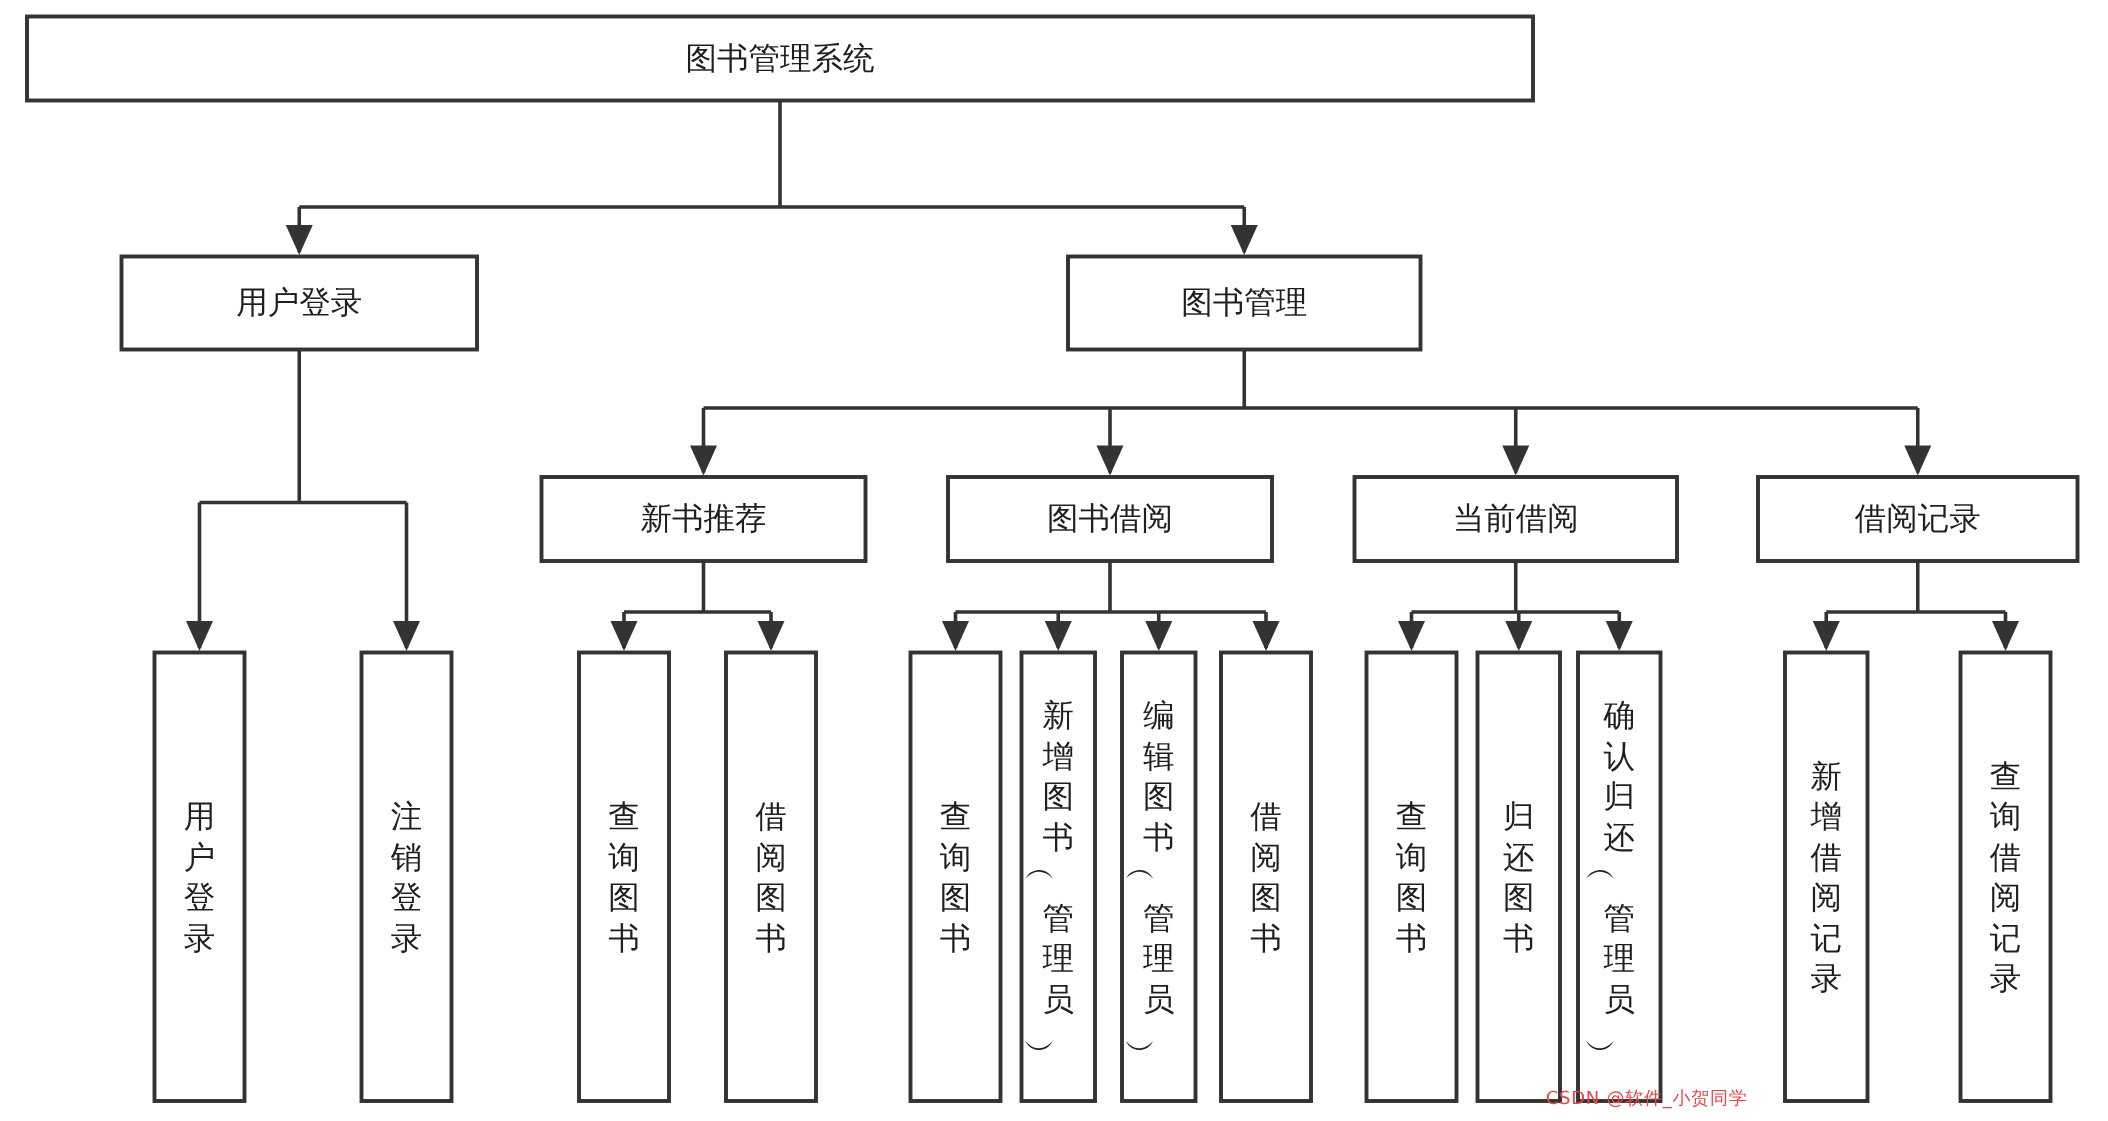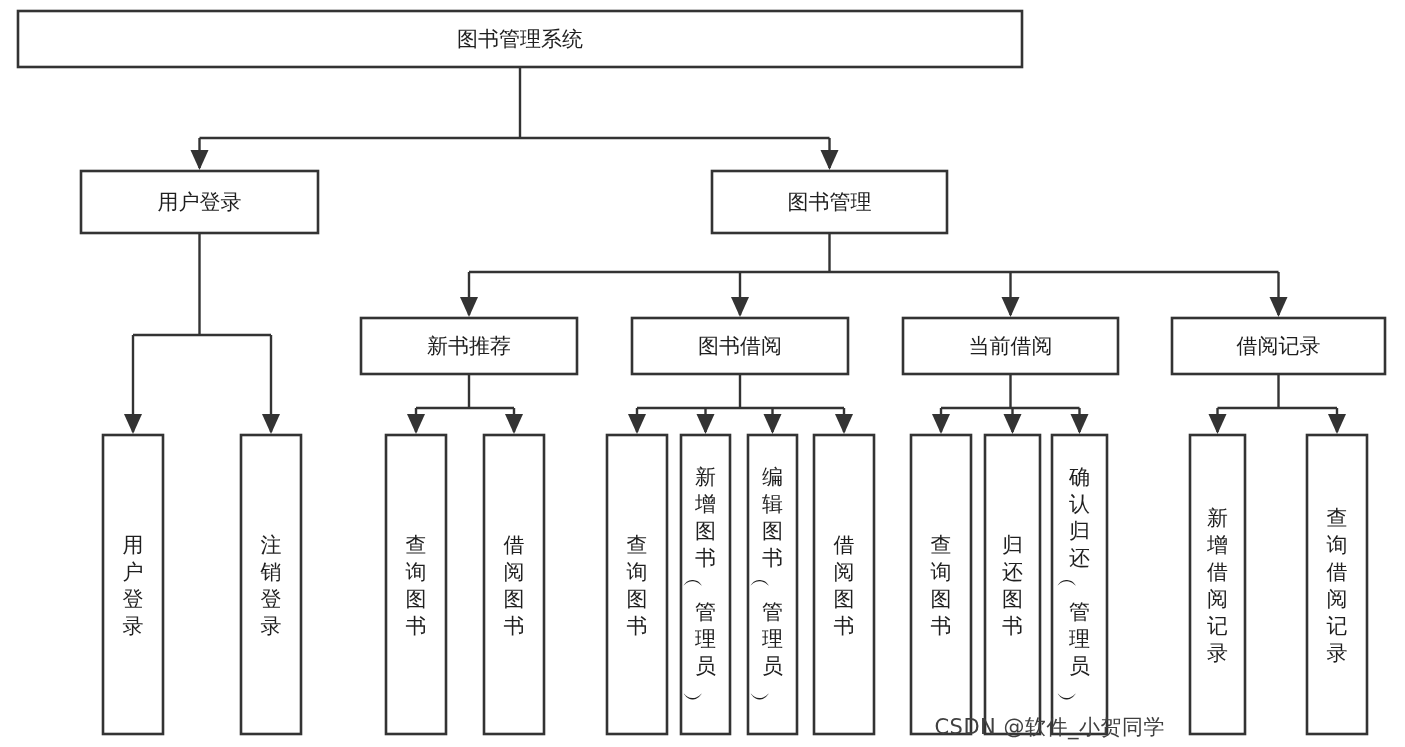--- a/index.html
+++ b/index.html
@@ -52,22 +52,22 @@
     font-family: "DejaVu Sans", "Liberation Sans", sans-serif;
     font-size: 21px;
     fill: #1f1f1f;
     text-anchor: middle;
   }
   .watermark {
     position: absolute;
     right: 14px;
     bottom: 6px;
     font-family: "DejaVu Sans", "Liberation Sans", sans-serif;
-    font-size: 21px;
-    color: #404040;
+    font-size: 12px;
+    color: #ef4444;
     white-space: nowrap;
     letter-spacing: 0.5px;
     user-select: none;
   }
 </style>
 </head>
 <body>
 
 <div id="diagram-root">
   <svg class="canvas" viewBox="0 0 1405 747">

